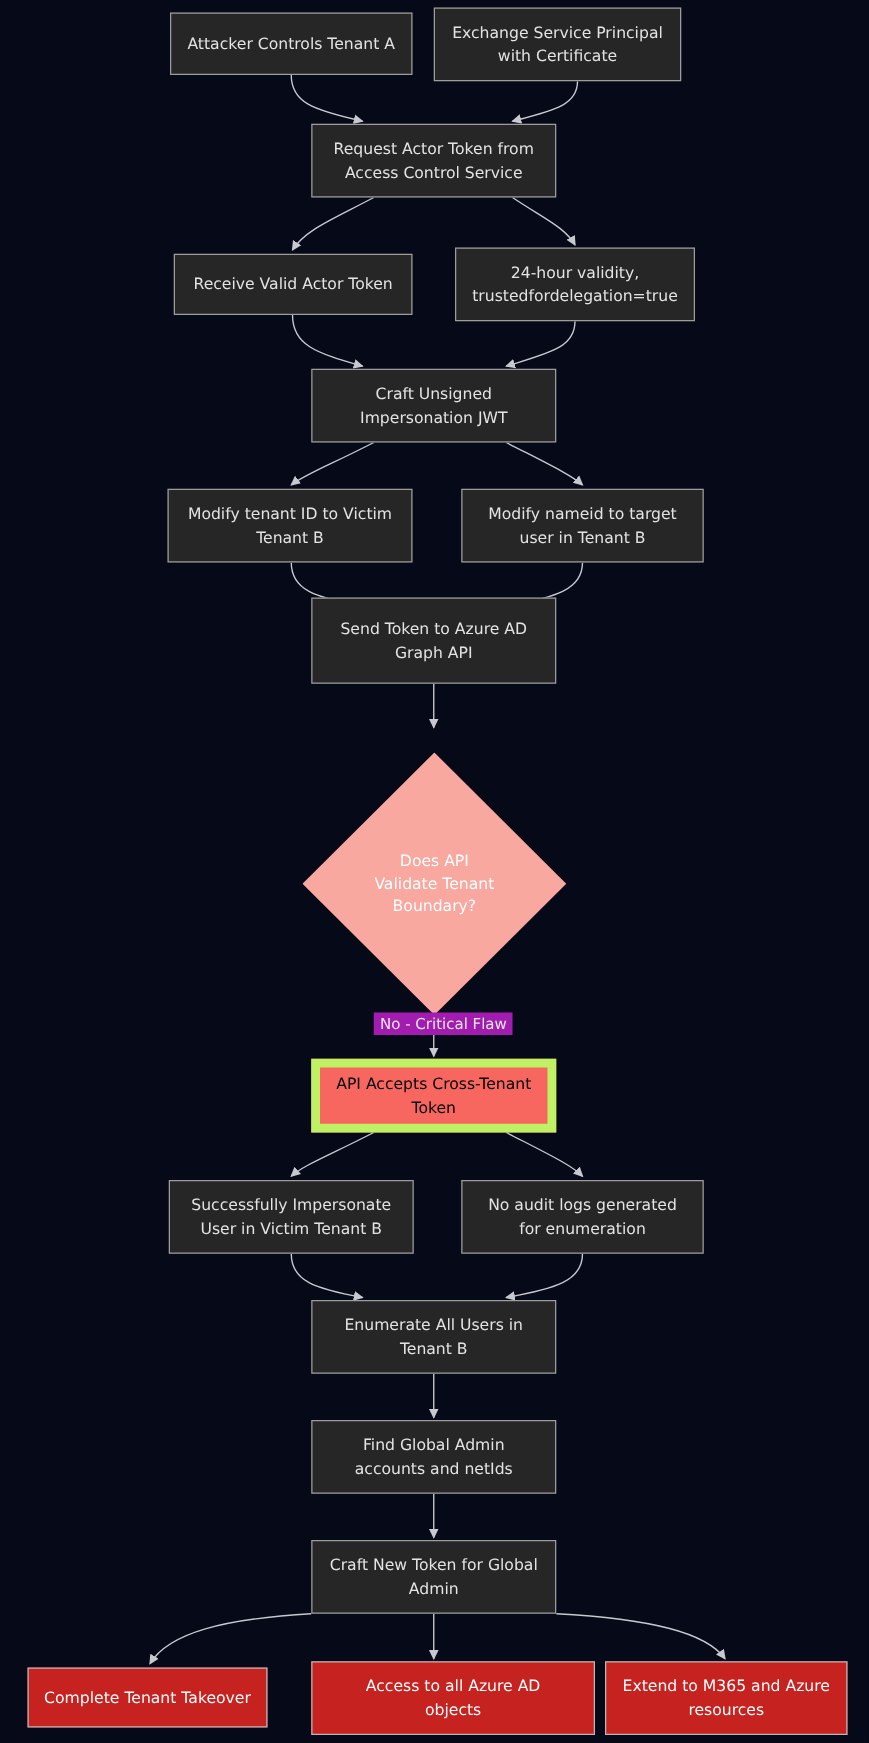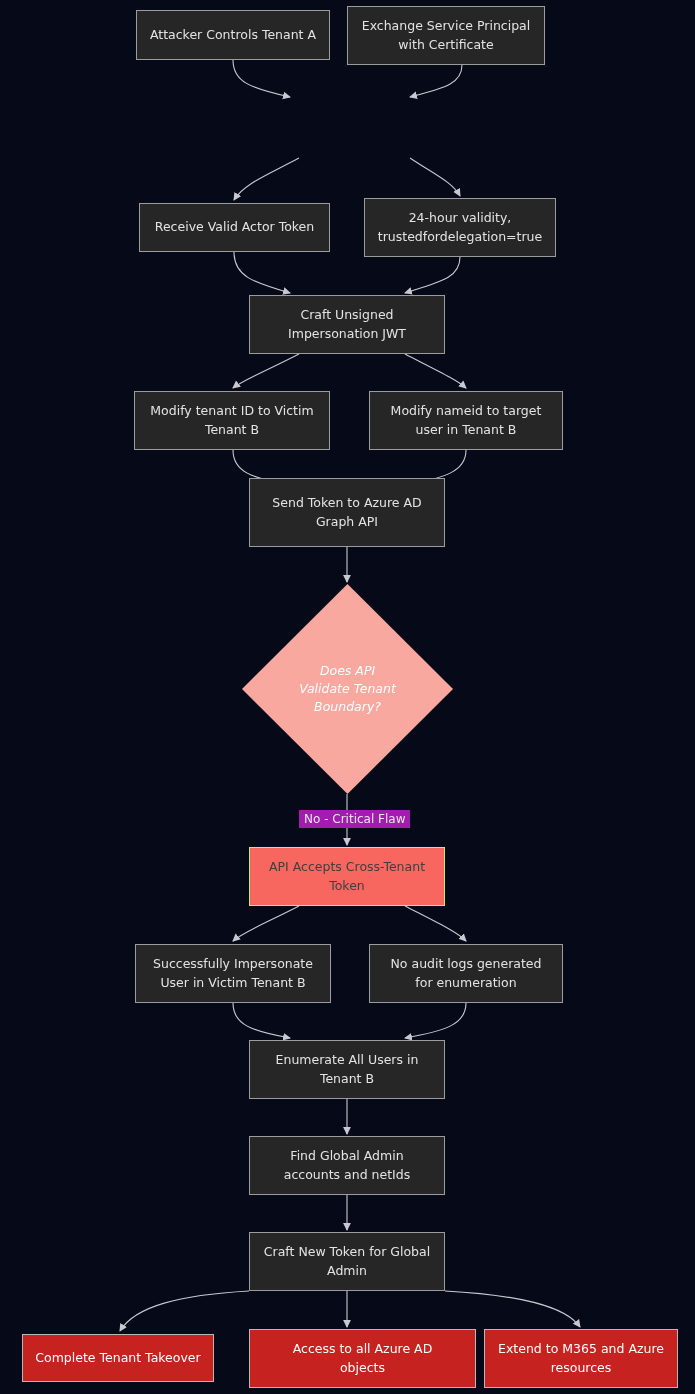--- a/index.html
+++ b/index.html
@@ -39,22 +39,22 @@
   }
   .node.process {
     background: #262626;
     border: 1px solid #9c9c9c;
     color: #e3e3e3;
     font-size: 12.5px;
     padding: 4px 8px;
   }
   .node.critical {
     background: #f8675f;
-    border: 1px solid #bef264;
-    color: #404040;
+    border: 7px solid #bef264;
+    color: #000000;
     font-size: 12.5px;
     padding: 4px 8px;
   }
   .node.impact {
     background: #c62220;
     border: 1px solid #b8b8b8;
     color: #ffffff;
     font-size: 12.5px;
     padding: 4px 6px;
   }
@@ -154,20 +154,24 @@
 
   <div class="node process" style="left:136px; top:10px; width:194px; height:50px;">
     <span>Attacker Controls Tenant A</span>
   </div>
 
   <div class="node process" style="left:347px; top:6px; width:198px; height:59px;">
     <span>Exchange Service Principal
 with Certificate</span>
   </div>
 
+  <div class="node process" style="left:249px; top:99px; width:196px; height:59px;">
+    <span>Request Actor Token from
+Access Control Service</span>
+  </div>
 
   <div class="node process" style="left:139px; top:203px; width:191px; height:49px;">
     <span>Receive Valid Actor Token</span>
   </div>
 
   <div class="node process" style="left:364px; top:198px; width:192px; height:59px;">
     <span>24-hour validity,
 trustedfordelegation=true</span>
   </div>
 
@@ -184,21 +188,21 @@
   <div class="node process" style="left:369px; top:391px; width:194px; height:59px;">
     <span>Modify nameid to target
 user in Tenant B</span>
   </div>
 
   <div class="node process" style="left:249px; top:478px; width:196px; height:69px;">
     <span>Send Token to Azure AD
 Graph API</span>
   </div>
 
-  <div class="decision-wrap" style="left:242px; top:584px; width:211px; height:210px;font-style:italic;">
+  <div class="decision-wrap" style="left:242px; top:602px; width:211px; height:210px;">
     <svg class="decision-shape" viewBox="0 0 211 210" preserveAspectRatio="none">
       <polygon points="105.5,0 211,105 105.5,210 0,105" fill="#f9a8a0"></polygon>
     </svg>
     <div class="decision-label">Does API Validate Tenant
 Boundary?</div>
   </div>
 
   <div class="edge-label" style="left:299px; top:810px;">
     <span>No - Critical Flaw</span>
   </div>

